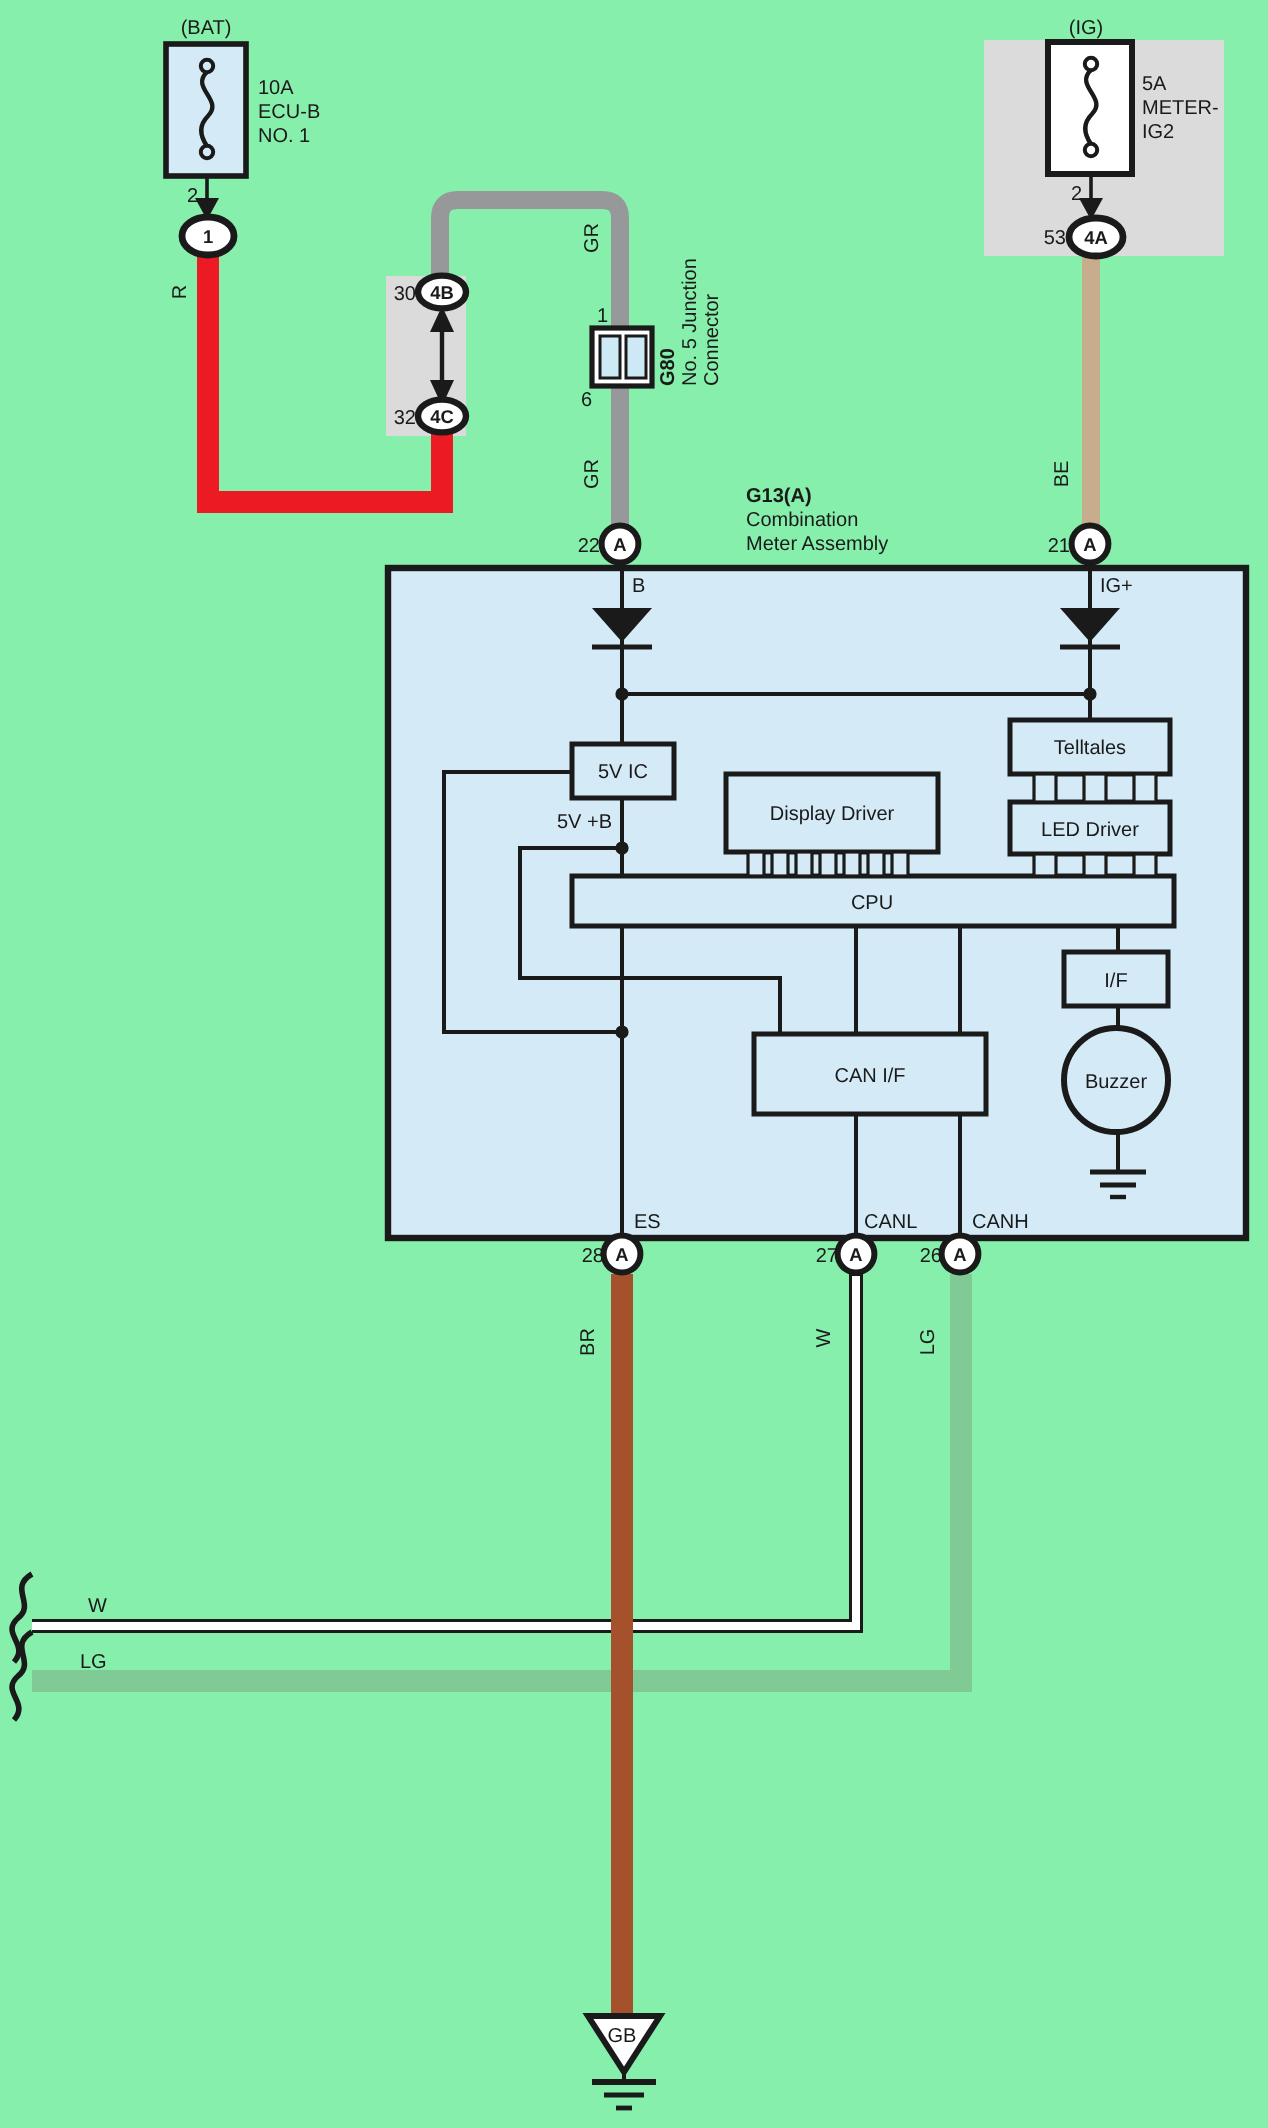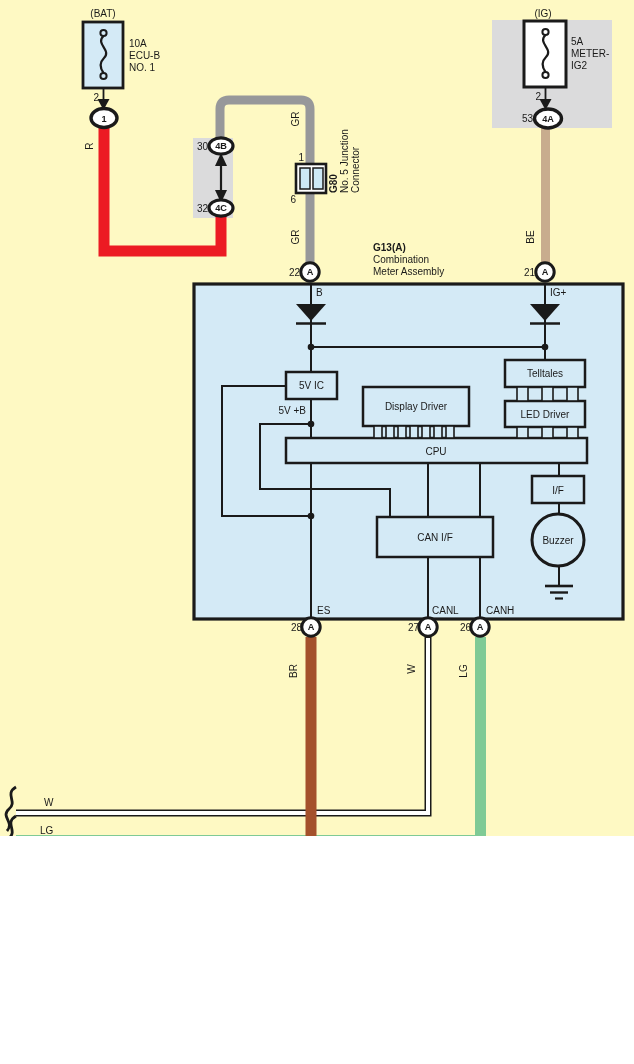--- a/index.html
+++ b/index.html
@@ -1,16 +1,16 @@
 <!DOCTYPE html>
 <html><head>
 <meta charset="utf-8">
 <style>
   html,body { margin:0; padding:0; background:#ffffff; }
-  #stage { position:relative; width:634px; height:836px; background:#fef9c3; overflow:hidden; }
+  #stage { position:relative; width:634px; height:1064px; background:#86efac; overflow:hidden; }
   svg { position:absolute; left:0; top:0; }
   text { font-family:"Liberation Sans","DejaVu Sans",sans-serif; font-size:10px; fill:#1a1a1a; }
   .b { font-weight:bold; }
   .s { font-size:9.2px; font-weight:bold; }
   .m { text-anchor:middle; }
   .e { text-anchor:end; }
 </style>
 </head>
 <body>
 

